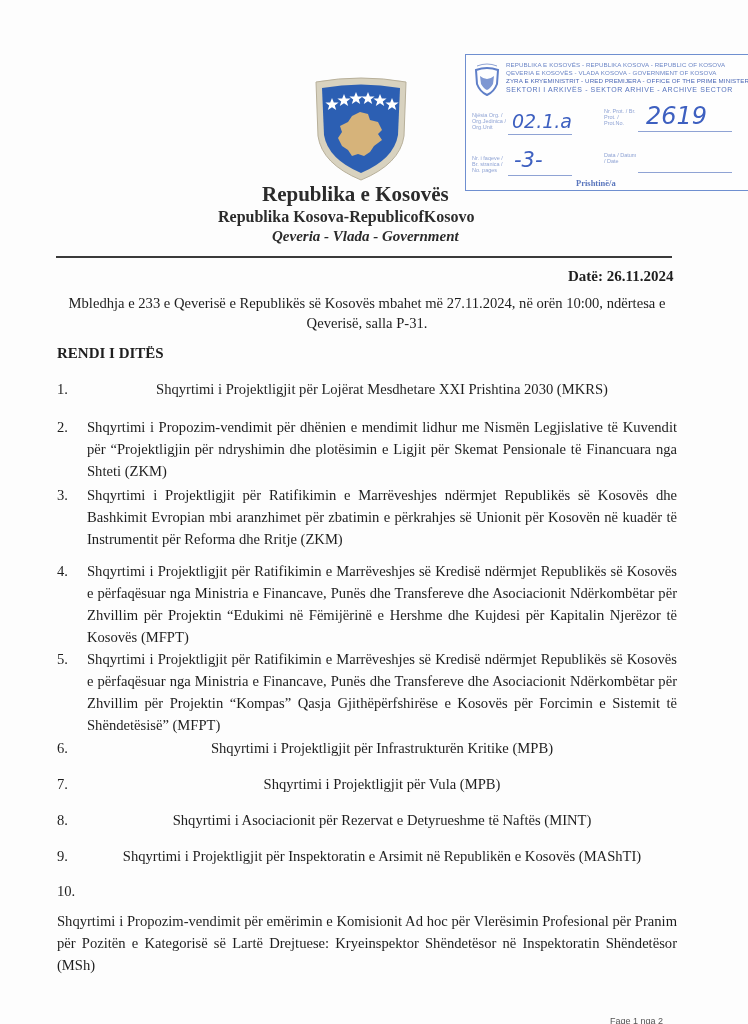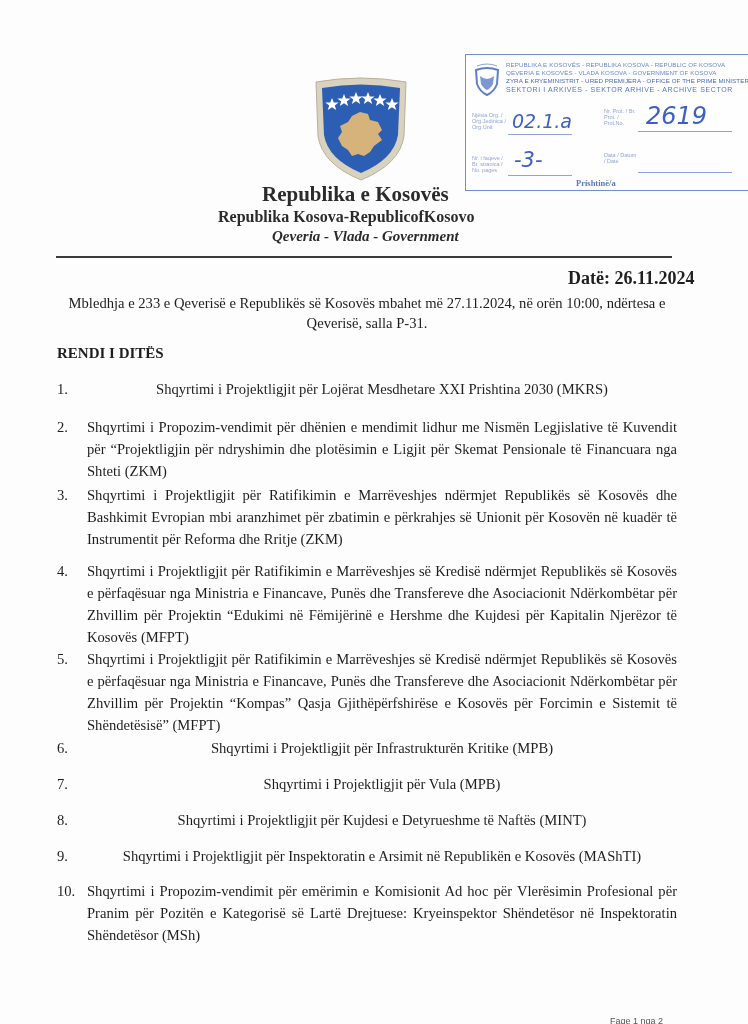--- a/index.html
+++ b/index.html
@@ -28,21 +28,21 @@
     }
     .stamp-logo { position: absolute; left: 8px; top: 7px; width: 26px; height: 34px; }
     .stamp-line { position: absolute; left: 40px; font-size: 6.2px; white-space: nowrap; letter-spacing: 0.1px; color: #6c86c6; }
     .sl1 { top: 6px; } .sl2 { top: 14px; } .sl3 { top: 22px; color: #4a67b5; } .sl4 { top: 31px; font-size: 7px; letter-spacing: 0.6px; color: #5673bd; }
     .stamp-lab { position: absolute; font-size: 5.5px; line-height: 6px; color: #8fa3d4; }
     .stamp-hand { position: absolute; font-family: "DejaVu Sans", sans-serif; color: #3e60c0; font-style: italic; }
     .stamp-uline { position: absolute; height: 0; border-bottom: 1px solid #8fa3d4; }
     .stamp-city { position: absolute; left: 110px; top: 123px; font-size: 8.5px; color: #5a76bd; font-family: "Liberation Serif", serif; font-weight: bold; }
 
     
-    .date { position: absolute; left: 568px; top: 268px; font-size: 18px; font-weight: bold; color: #1f1f1f; }
+    .date { position: absolute; left: 568px; top: 268px; font-size: 15px; font-weight: bold; color: #1f1f1f; }
     .intro { position: absolute; left: 57px; top: 293px; width: 620px; font-size: 14.6px; line-height: 20px; text-align: center; }
     .agenda-title { position: absolute; left: 57px; top: 345px; font-size: 15px; font-weight: bold; }
 
     .item { position: absolute; left: 57px; width: 620px; font-size: 14.6px; line-height: 22px; display: flex; }
     .item .num { width: 30px; flex: 0 0 30px; }
     .item .txt { flex: 1; text-align: justify; }
     .item.left .txt { text-align: center; }
 
     .pageno { position: absolute; left: 610px; top: 1016px; font-size: 9px; color: #555; font-family: "Liberation Sans", sans-serif; }
   </style>
@@ -126,25 +126,25 @@
   <div class="item left" style="top:737px;">
     <span class="num">6.</span>
     <span class="txt">Shqyrtimi i Projektligjit për Infrastrukturën Kritike (MPB)</span>
   </div>
   <div class="item left" style="top:773px;">
     <span class="num">7.</span>
     <span class="txt">Shqyrtimi i Projektligjit për Vula (MPB)</span>
   </div>
   <div class="item left" style="top:809px;">
     <span class="num">8.</span>
-    <span class="txt">Shqyrtimi i Projektligjit për Kujdesi e Detyrueshme të Naftës (MINT)</span>
+    <span class="txt">Shqyrtimi i Asociacionit për Rezervat e Detyrueshme të Naftës (MINT)</span>
   </div>
   <div class="item left" style="top:845px;">
     <span class="num">9.</span>
     <span class="txt">Shqyrtimi i Projektligjit për Inspektoratin e Arsimit në Republikën e Kosovës (MAShTI)</span>
   </div>
-  <div class="item" style="top:880px;">
+  <div class="item" style="top:880px;flex-direction:column;">
     <span class="num">10.</span>
     <span class="txt">Shqyrtimi i Propozim-vendimit për emërimin e Komisionit Ad hoc për Vlerësimin Profesional për Pranim për Pozitën e Kategorisë së Lartë Drejtuese: Kryeinspektor Shëndetësor në Inspektoratin Shëndetësor (MSh)</span>
   </div>
 
   <div class="pageno">Faqe 1 nga 2</div>
 </div>
 
 </body></html>

